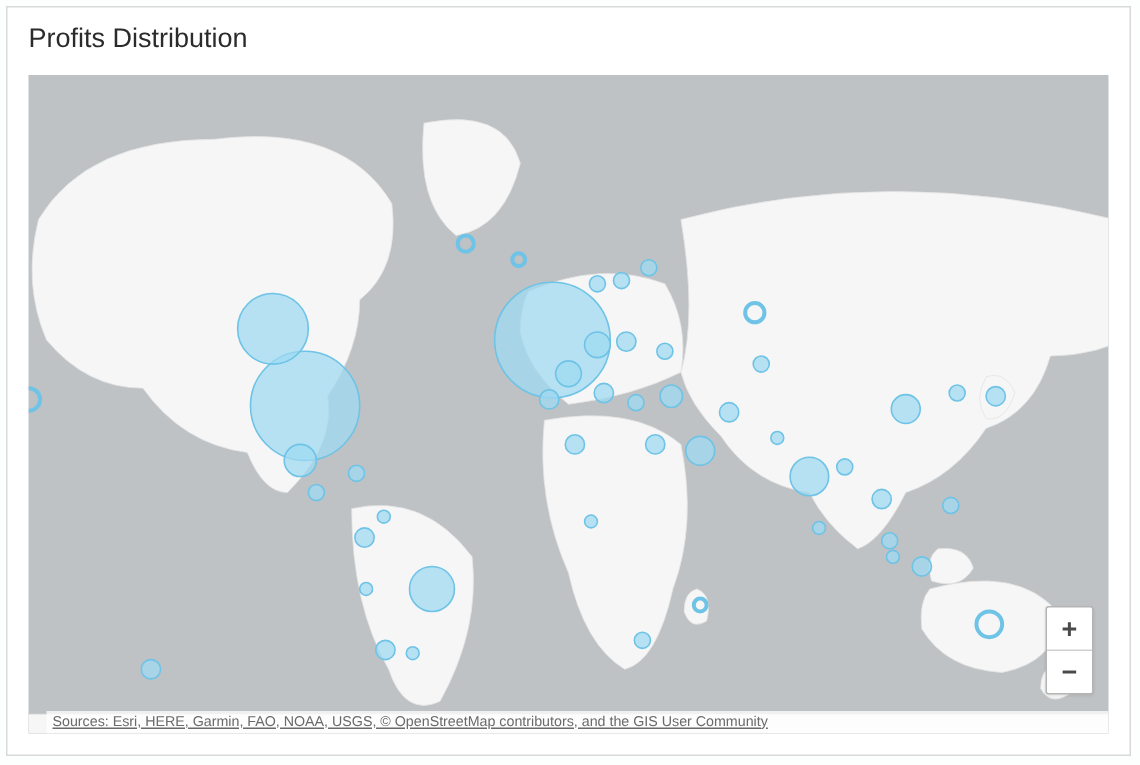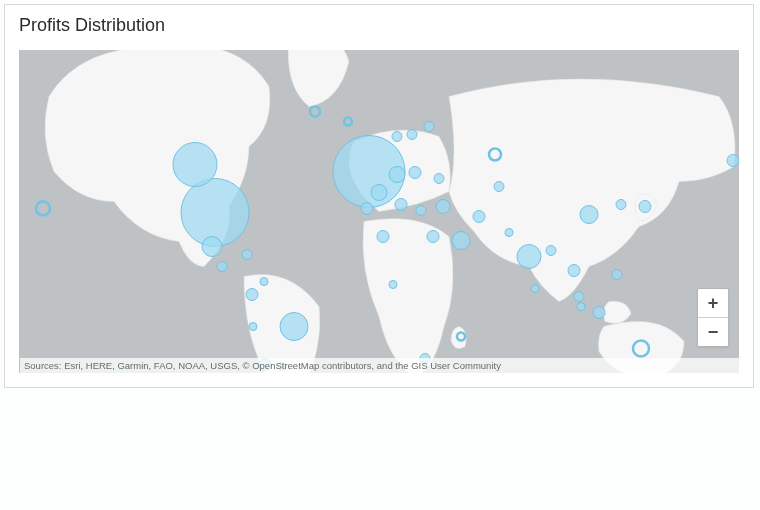--- a/index.html
+++ b/index.html
@@ -7,21 +7,21 @@
     padding: 0;
     width: 760px;
     height: 510px;
     font-family: "Segoe UI", Arial, sans-serif;
     background: #fdfefe;
     overflow: hidden;
   }
   .card {
     box-sizing: border-box;
     width: 750px;
-    height: 384px;
+    height: 500px;
     margin: 4px;
     border: 1px solid #d9d9d9;
     background: #ffffff;
     position: relative;
     display: flex;
     flex-direction: column;
   }
   .header {
     padding: 10px 14px 4px 14px;
   }
@@ -72,29 +72,30 @@
     color: #4a4a4a;
     cursor: pointer;
     user-select: none;
     line-height: 1;
   }
   .zoom-btn + .zoom-btn {
     border-top: 1px solid #d0d0d0;
   }
   .attribution {
     position: absolute;
-    left: 1px;
+    left: 12px;
     bottom: 0;
     right: 0;
     background: rgba(255,255,255,0.75);
     font-size: 9.5px;
     color: #6a6a6a;
     padding: 2px 4px;
     line-height: 1.2;
     font-family: Arial, sans-serif;
+    text-decoration: underline;
   }
   .bubble-fill {
     fill: #9fdaf2;
     fill-opacity: 0.75;
     stroke: #6ec3e6;
     stroke-width: 1;
   }
   .bubble-ring {
     fill: none;
     stroke: #6ec3e6;

